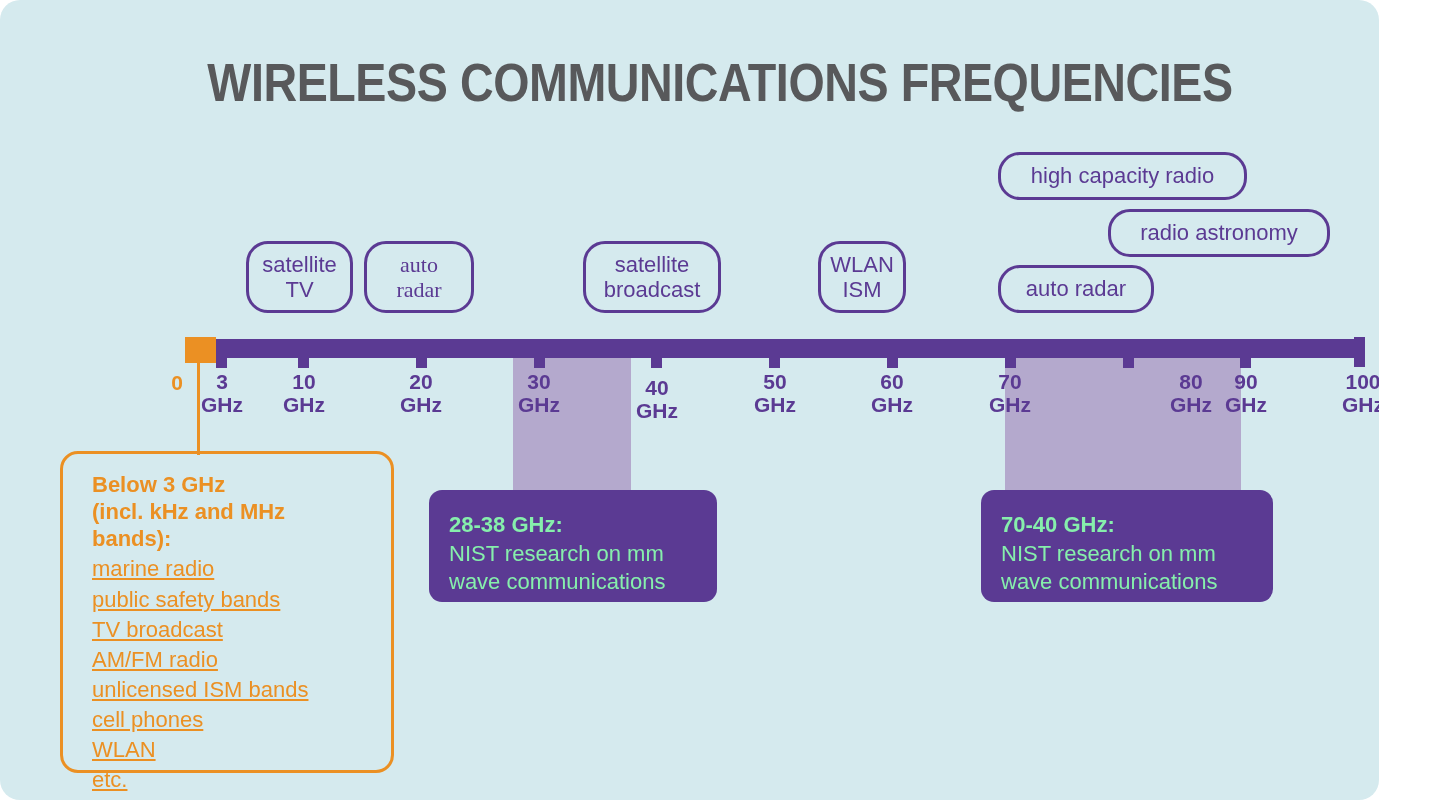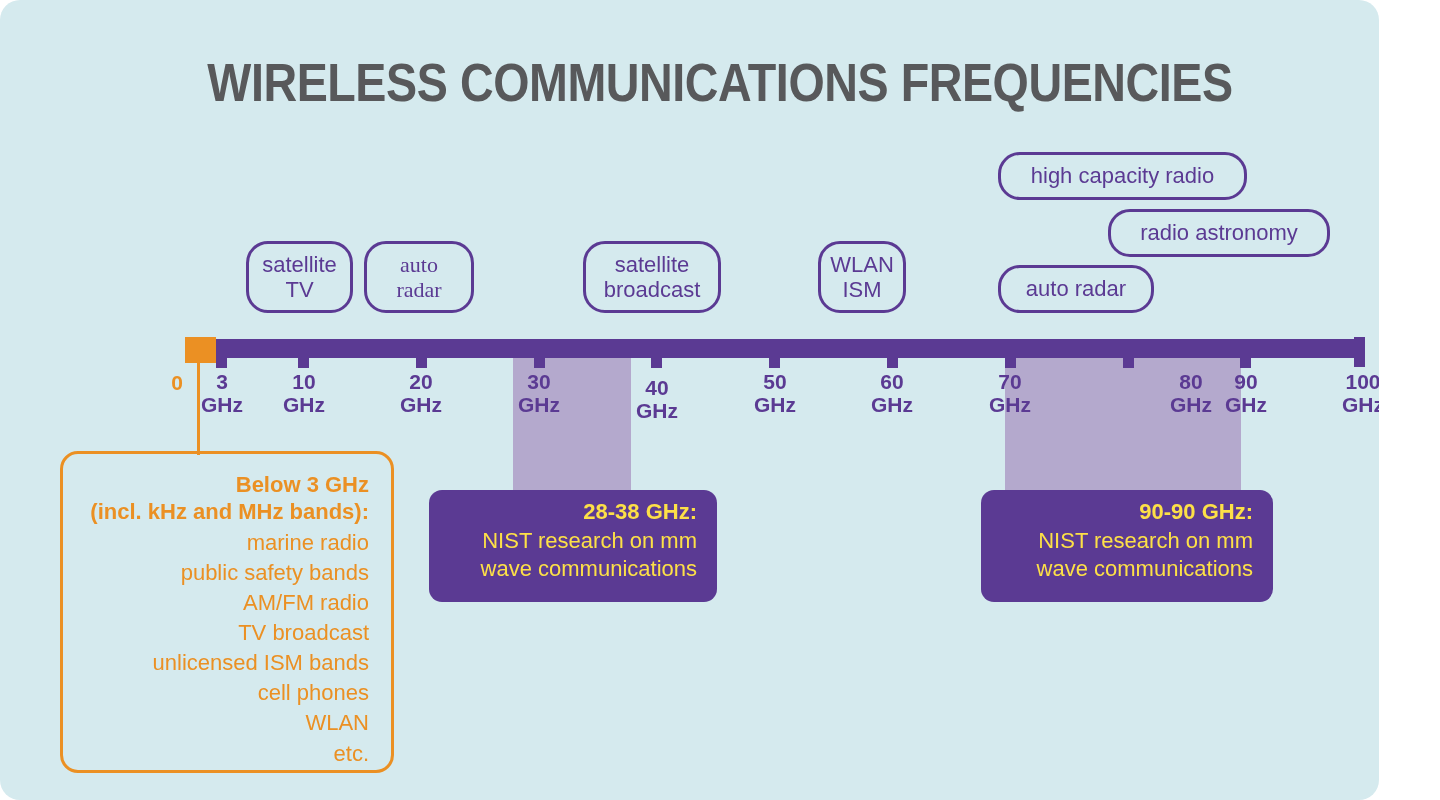--- a/index.html
+++ b/index.html
@@ -127,45 +127,44 @@
   
   #legend-box {
     position: absolute;
     left: 60px;
     top: 451px;
     width: 334px;
     height: 322px;
     box-sizing: border-box;
     border: 3px solid #eb9023;
     border-radius: 18px;
-    padding: 18px 22px 0 22px;
+    padding: 18px 22px 0 29px;
     color: #eb9023;
-    text-align: right;
   }
   #legend-box .legend-head {
     font-size: 22px;
     font-weight: bold;
     line-height: 1.22;
     white-space: pre-line;
     margin-bottom: 2px;
   }
   #legend-box .legend-item {
     font-size: 22px;
     line-height: 1.37;
+    text-decoration: underline;
   }
 
   
   .callout {
     position: absolute;
     box-sizing: border-box;
     background: #5b3a93;
     border-radius: 13px;
-    color: #fde047;
-    padding: 8px 20px 0 20px;
-    text-align: right;
+    color: #86efac;
+    padding: 21px 20px 0 20px;
   }
   .callout .callout-head {
     font-size: 22px;
     font-weight: bold;
     line-height: 1.3;
   }
   .callout .callout-body {
     font-size: 22px;
     line-height: 1.28;
     white-space: pre-line;
@@ -231,33 +230,33 @@
 ISM</div>
   <div class="pill" style="left:998px; top:152px; width:249px; height:48px;">high capacity radio</div>
   <div class="pill" style="left:1108px; top:209px; width:222px; height:48px;text-align:right;">radio astronomy</div>
   <div class="pill" style="left:998px; top:265px; width:156px; height:48px;">auto radar</div>
 
   <div id="legend-box">
     <div class="legend-head">Below 3 GHz
 (incl. kHz and MHz bands):</div>
     <div class="legend-item">marine radio</div>
     <div class="legend-item">public safety bands</div>
+    <div class="legend-item">TV broadcast</div>
     <div class="legend-item">AM/FM radio</div>
-    <div class="legend-item">TV broadcast</div>
     <div class="legend-item">unlicensed ISM bands</div>
     <div class="legend-item">cell phones</div>
     <div class="legend-item">WLAN</div>
     <div class="legend-item">etc.</div>
   </div>
 
   <div class="callout" style="left:429px; top:490px; width:288px; height:112px;">
     <div class="callout-head">28-38 GHz:</div>
     <div class="callout-body">NIST research on mm
 wave communications</div>
   </div>
 
   <div class="callout" style="left:981px; top:490px; width:292px; height:112px;">
-    <div class="callout-head">90-90 GHz:</div>
+    <div class="callout-head">70-40 GHz:</div>
     <div class="callout-body">NIST research on mm
 wave communications</div>
   </div>
 
 </div>
 
 </body></html>

